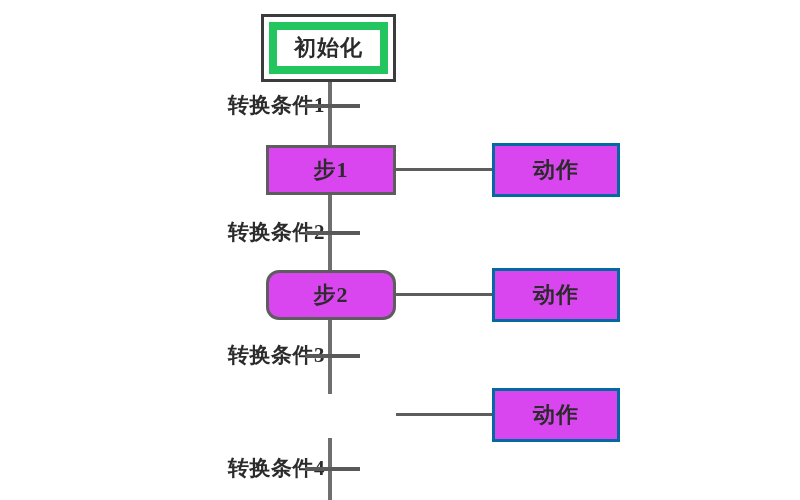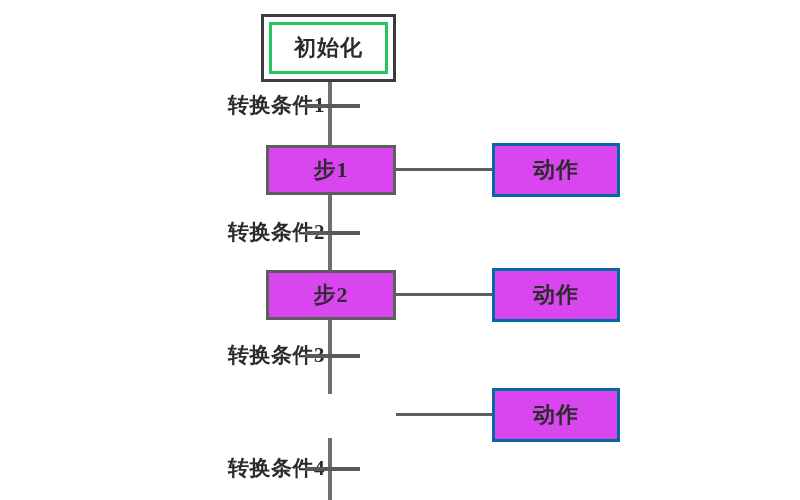--- a/index.html
+++ b/index.html
@@ -46,21 +46,21 @@
   }
 
   
   .box.initial{
     border:3px solid #3c3c3c;
     padding:5px;
     background:#ffffff;
   }
   .box.initial .inner{
     width:100%;height:100%;
-    border:3px solid #22c55e;
+    border:8px solid #22c55e;
     box-sizing:border-box;
     display:flex;align-items:center;justify-content:center;
   }
 
   
   .box.action{
     border:3px solid #0369a1;
   }
 
   
@@ -91,21 +91,21 @@
     <span>步1</span>
   </div>
   <div class="connector" style="left:396px;top:168px;width:96px;"></div>
   <div class="box action" style="left:492px;top:143px;width:128px;height:54px;">
     <span>动作</span>
   </div>
 
   <div class="translabel" style="left:120px;top:222px;width:205px;">转换条件2</div>
   <div class="tick" style="left:305px;top:231px;width:55px;"></div>
 
-  <div class="box" style="left:266px;top:270px;width:130px;height:50px;">
+  <div class="box" style="left:266px;top:270px;width:130px;height:50px;border-radius:13px;">
     <span>步2</span>
   </div>
   <div class="connector" style="left:396px;top:293px;width:96px;"></div>
   <div class="box action" style="left:492px;top:268px;width:128px;height:54px;">
     <span>动作</span>
   </div>
 
   <div class="translabel" style="left:120px;top:345px;width:205px;">转换条件3</div>
   <div class="tick" style="left:305px;top:354px;width:55px;"></div>
 

